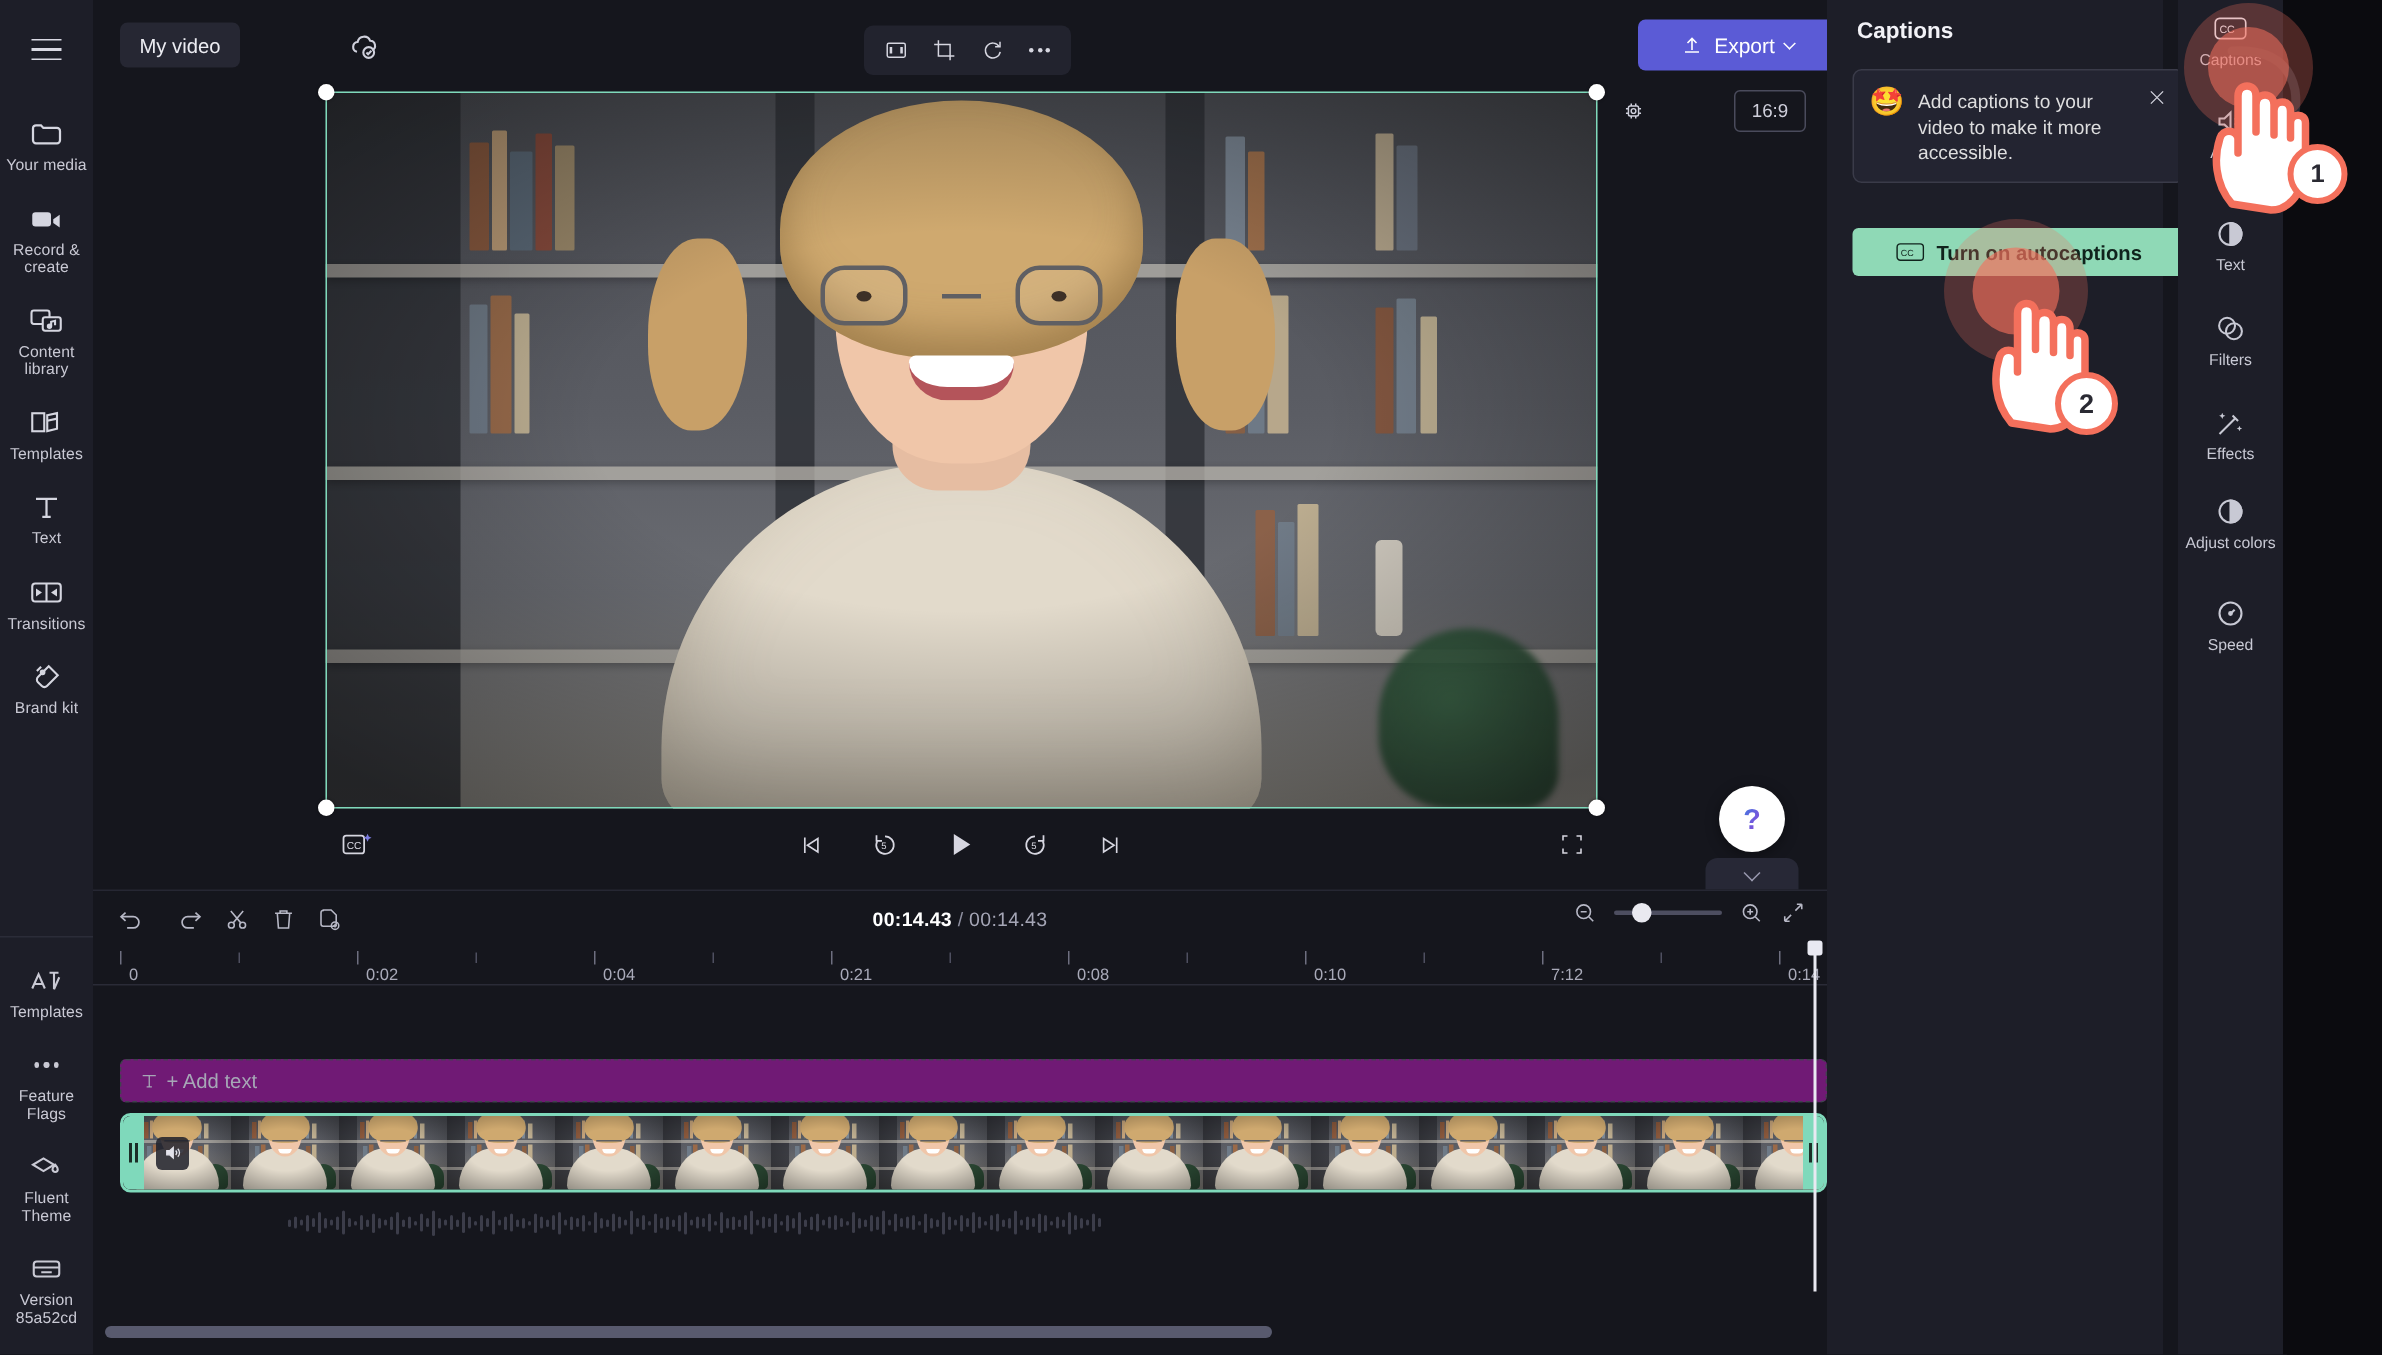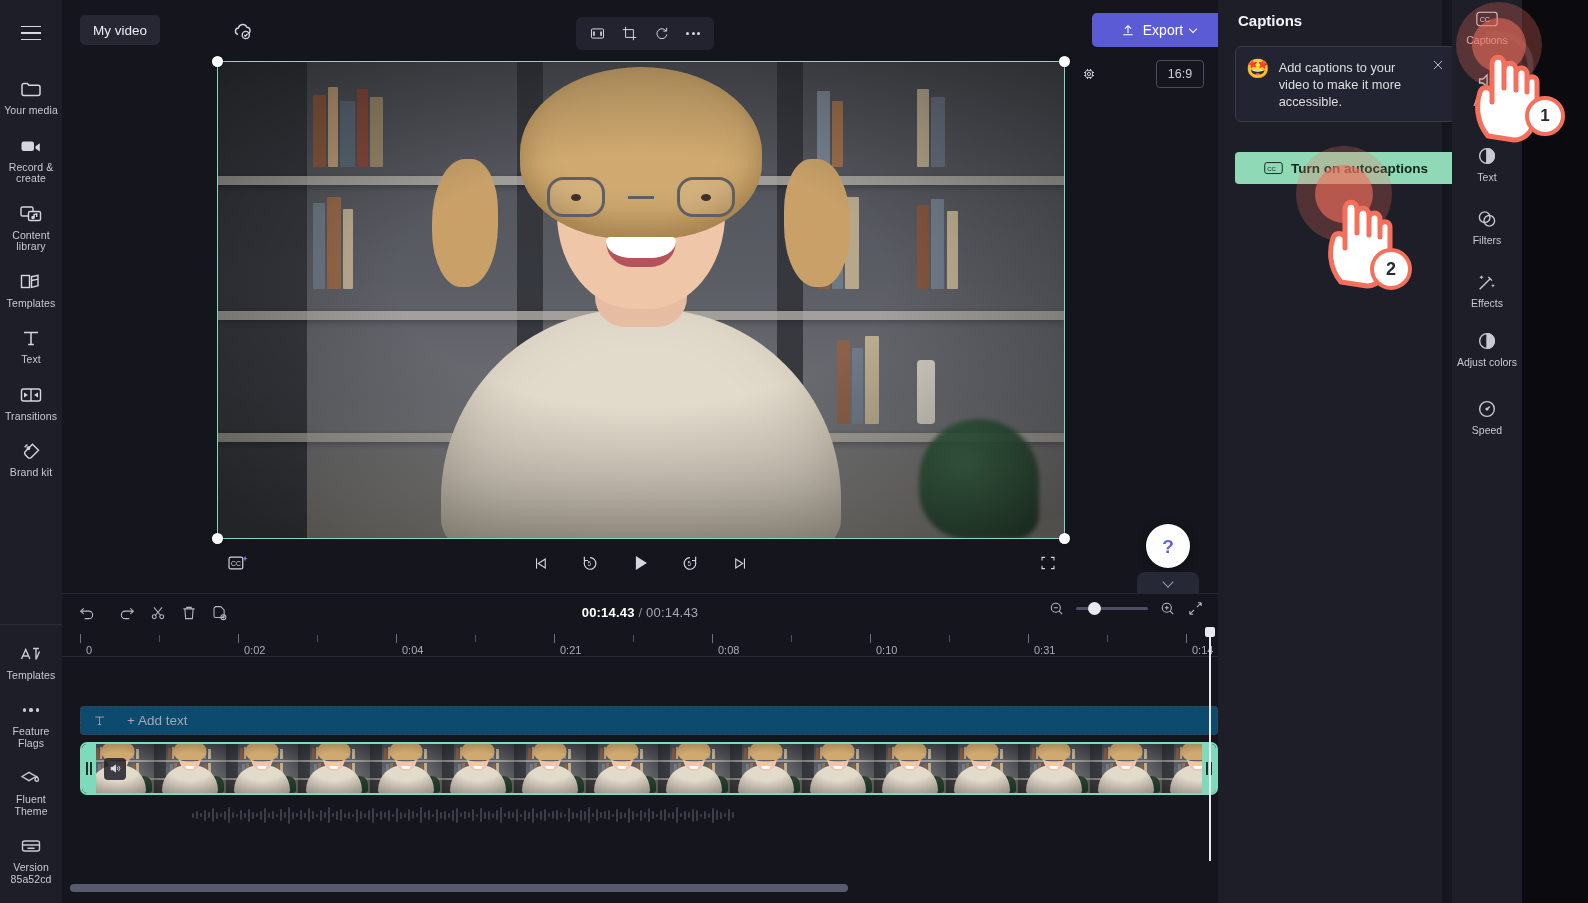--- a/index.html
+++ b/index.html
@@ -182,21 +182,21 @@
 
   .ruler { position: absolute; left: 0; top: 37px; width: 1156px; height: 26px;
     border-bottom: 1px solid #2a2b37; }
   .tick { position: absolute; top: 3px; width: 1px; height: 9px; background: #6e6f80; }
   .tick.minor { top: 4px; height: 7px; background: #4e4f60; }
   .tick-lbl { position: absolute; top: 13px; font-size: 11px; color: #a9aab9; }
 
   .track { position: absolute; left: 18px; width: 1138px; }
   .add-row {
     height: 29px; border: 1px dashed #41424f; border-radius: 4px; display: flex; align-items: center;
-    gap: 20px; padding-left: 11px; cursor: pointer; background: #0c4a6e;
+    gap: 4px; padding-left: 11px; cursor: pointer; background: #701a75;
   }
   .add-row .lbl { font-size: 13.5px; color: #a6a7b6; }
   .track-text { top: 112px; }
   .track-audio { top: 207px; }
   .clip {
     position: absolute; left: 18px; top: 148px; width: 1138px; height: 53px;
     border: 2px solid #7fd9bb; border-radius: 7px; overflow: hidden; background: #0d0d12; cursor: pointer;
   }
   .clip-strip { position: absolute; inset: 0; display: flex; }
   .thumb { position: relative; flex: 0 0 72px; height: 100%; overflow: hidden; }
@@ -666,21 +666,21 @@
       <div class="tick" style="left:492px;"></div>
         <div class="tick-lbl" style="left:498px;">0:21</div>
       <div class="tick minor" style="left:571px;"></div>
       <div class="tick" style="left:650px;"></div>
         <div class="tick-lbl" style="left:656px;">0:08</div>
       <div class="tick minor" style="left:729px;"></div>
       <div class="tick" style="left:808px;"></div>
         <div class="tick-lbl" style="left:814px;">0:10</div>
       <div class="tick minor" style="left:887px;"></div>
       <div class="tick" style="left:966px;"></div>
-        <div class="tick-lbl" style="left:972px;">0:31</div>
+        <div class="tick-lbl" style="left:972px;">7:12</div>
       <div class="tick minor" style="left:1045px;"></div>
       <div class="tick" style="left:1124px;"></div>
         <div class="tick-lbl" style="left:1130px;">0:14</div>
     </div>
 
     <div class="track track-text add-row">
       <span style="display:flex;">
         <svg viewBox="0 0 24 24" width="15" height="15" fill="none" stroke="#a6a7b6" stroke-width="1.4">
             <path d="M5 6.5h14M12 6.5v12M9.2 18.5h5.6"></path>
           </svg>

